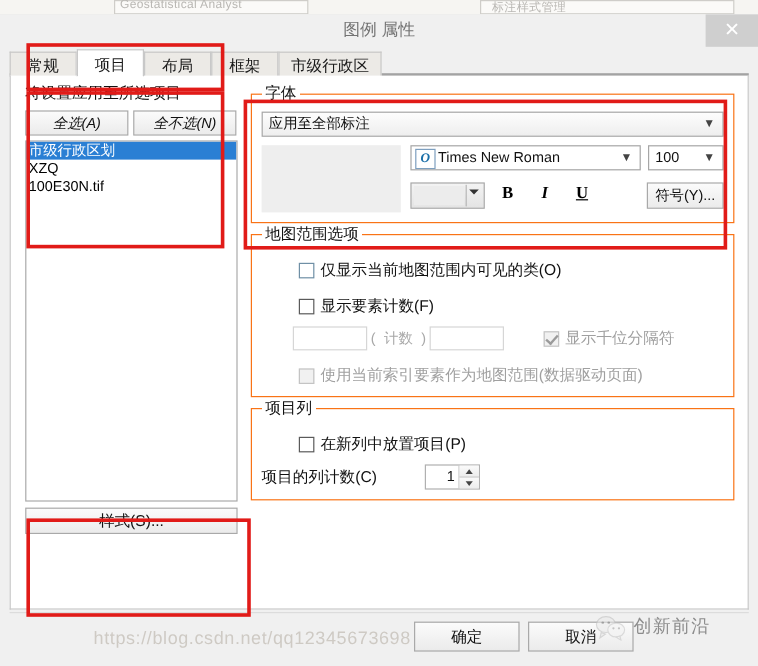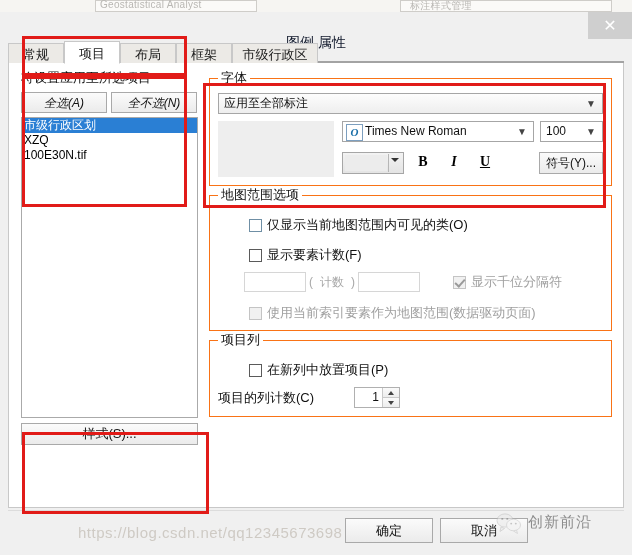--- a/index.html
+++ b/index.html
@@ -54,24 +54,24 @@
     height: 543px;
     background: #f0f0f0;
   }
   .titlebar {
     position: relative;
     height: 27px;
     background: #f0f0f0;
   }
   .titlebar .title {
     position: absolute;
-    left: 0; right: 0; top: 22px;
+    left: 0; right: 0; top: 4px;
     text-align: center;
     font-size: 14px;
-    color: #0f172a;
+    color: #737373;
   }
   .titlebar .close {
     position: absolute;
     right: 0; top: 0;
     width: 44px; height: 27px;
     background: #cfcfcf;
     color: #ffffff;
     font-size: 16px;
     line-height: 27px;
     text-align: center;

